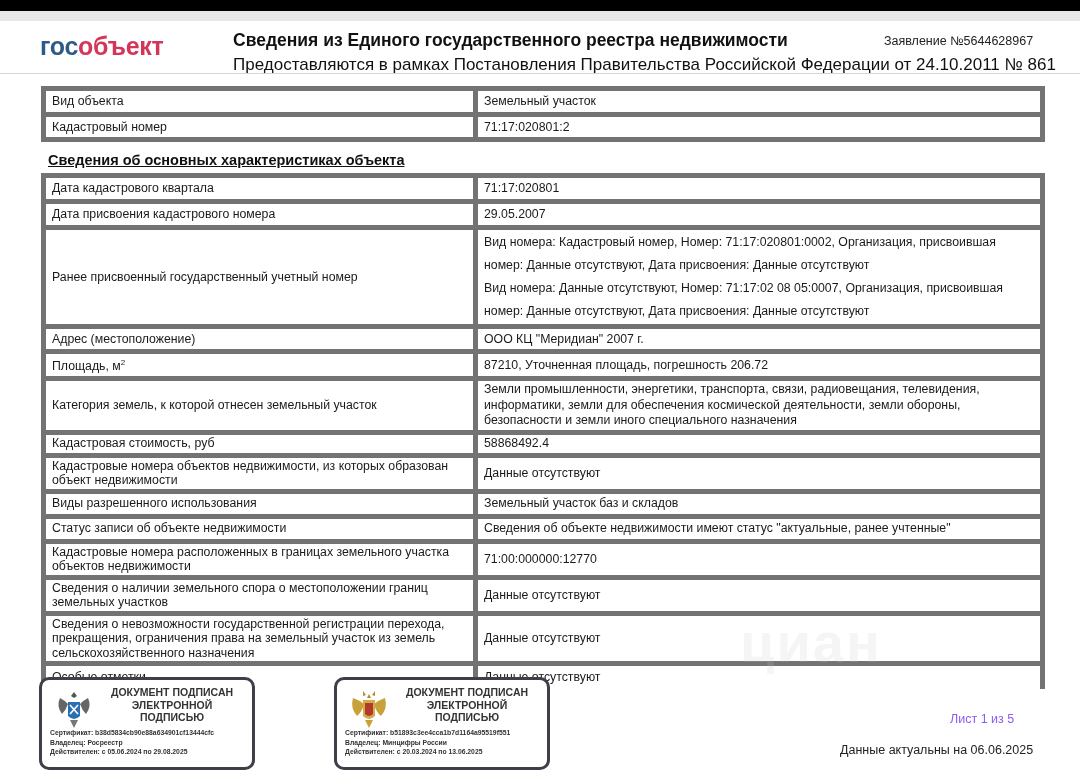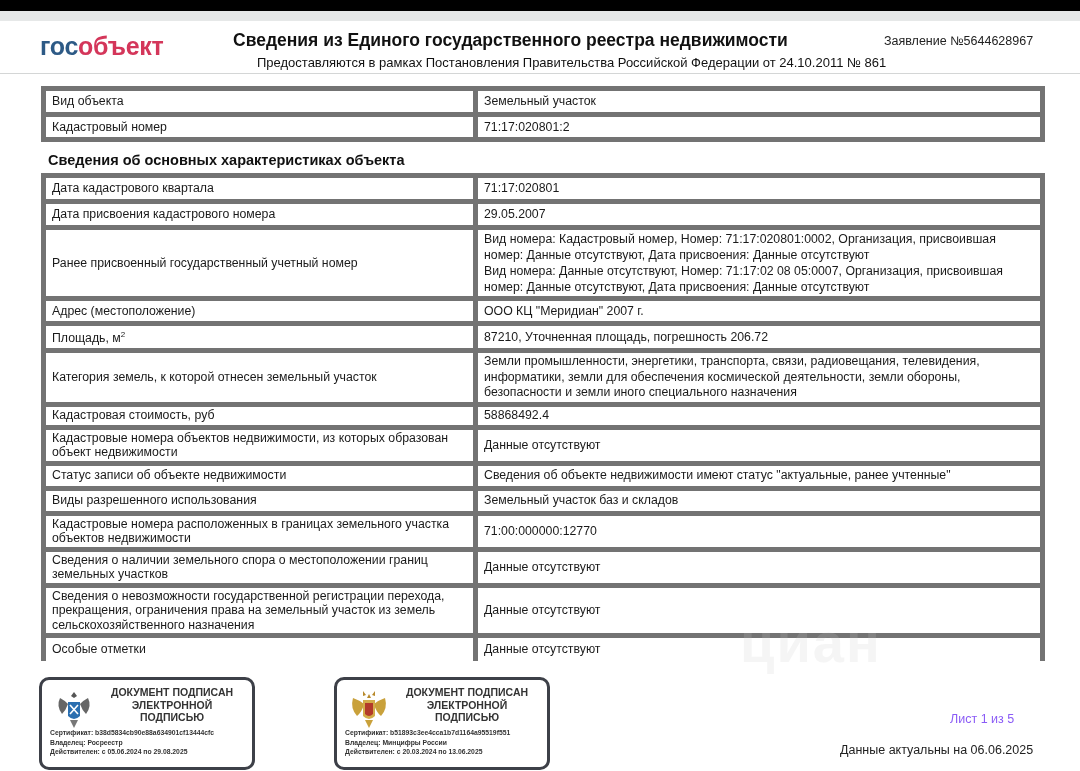--- a/index.html
+++ b/index.html
@@ -7,32 +7,32 @@
   body { font-family: "Liberation Sans", "DejaVu Sans", sans-serif; color: #1a1a1a; position: relative; }
 
   .topbar { position: absolute; left: 0; top: 0; width: 1080px; height: 11px; background: #000; }
   .topstrip { position: absolute; left: 0; top: 11px; width: 1080px; height: 10px; background: #e6e8e8; }
 
   .header { position: absolute; left: 0; top: 21px; width: 1080px; height: 53px; border-bottom: 1px solid #d4d6d6; }
   .logo { position: absolute; left: 40px; top: 11px; font-size: 25px; font-weight: bold; letter-spacing: -0.3px; }
   .logo .gos { color: #0d4cd3; color: #2d5a86; }
   .logo .uslugi { color: #e3344d; color: #d4365a; }
   .doc-title { position: absolute; left: 233px; top: 9px; font-size: 17.5px; font-weight: bold; color: #111; }
-  .doc-subtitle { position: absolute; left: 233px; top: 34px; font-size: 13px; color: #111; margin-left: 24px; }
+  .doc-subtitle { position: absolute; left: 233px; top: 34px; font-size: 17px; color: #111; }
   .app-number { position: absolute; left: 884px; top: 13px; font-size: 12.5px; color: #222; }
 
   table.grid { position: absolute; left: 41px; border-collapse: collapse; width: 999px; table-layout: fixed; }
   table.grid td { border: 5px solid #737373; font-size: 12.3px; padding: 1px 6px; vertical-align: middle; line-height: 14.5px; color: #1a1a1a; }
   table.grid td.lbl { width: 432px; }
   table.grid td.val { width: 567px; }
 
   #tbl1 { top: 86px; }
   #tbl1 tr { height: 25.5px; }
 
-  .section-title { position: absolute; left: 48px; top: 152px; font-size: 14.5px; font-weight: bold; color: #111; }
+  .section-title { position: absolute; left: 48px; top: 152px; font-size: 14.5px; font-weight: bold; color: #111; text-decoration: underline; }
 
   #tbl2 { top: 173px; }
 
   .watermark-cian { position: absolute; left: 740px; top: 610px; font-size: 56px; color: rgba(200,200,200,0.18); font-weight: bold; letter-spacing: 2px; }
   .watermark-avito { position: absolute; left: 985px; top: 770px; font-size: 26px; color: rgba(180,180,180,0.35); font-weight: normal; }
 
   .stamp { position: absolute; top: 677px; width: 216px; height: 93px; border: 3px solid #3d4048; border-radius: 10px; background: #fff; }
   .stamp .emblem { position: absolute; left: 12px; top: 8px; width: 40px; height: 42px; }
   .stamp .stamp-title { position: absolute; left: 56px; top: 6px; width: 148px; text-align: center; font-size: 10.5px; font-weight: bold; color: #333; line-height: 12.5px; }
   .stamp .cert { position: absolute; left: 8px; top: 48px; font-size: 6.8px; color: #333; line-height: 9.5px; font-weight: bold; white-space: nowrap; }
@@ -77,21 +77,21 @@
       <tr style="height:26px">
     <td class="lbl">Дата кадастрового квартала</td>
     <td class="val">71:17:020801</td>
   </tr>
   <tr style="height:26px">
     <td class="lbl">Дата присвоения кадастрового номера</td>
     <td class="val">29.05.2007</td>
   </tr>
   <tr style="height:62px">
     <td class="lbl">Ранее присвоенный государственный учетный номер</td>
-    <td class="val" style="line-height:16px">
+    <td class="val" style="line-height:23px">
       <div>Вид номера: Кадастровый номер, Номер: 71:17:020801:0002, Организация, присвоившая номер: Данные отсутствуют, Дата присвоения: Данные отсутствуют</div>
       <div>Вид номера: Данные отсутствуют, Номер: 71:17:02 08 05:0007, Организация, присвоившая номер: Данные отсутствуют, Дата присвоения: Данные отсутствуют</div>
     </td>
   </tr>
   <tr style="height:25px">
     <td class="lbl">Адрес (местоположение)</td>
     <td class="val">ООО КЦ "Меридиан" 2007 г.</td>
   </tr>
   <tr style="height:27px">
     <td class="lbl"><span>Площадь, м</span><sup style="font-size:8px">2</sup></td>
@@ -103,26 +103,26 @@
   </tr>
   <tr style="height:23px">
     <td class="lbl">Кадастровая стоимость, руб</td>
     <td class="val">58868492.4</td>
   </tr>
   <tr style="height:32px">
     <td class="lbl">Кадастровые номера объектов недвижимости, из которых образован объект недвижимости</td>
     <td class="val">Данные отсутствуют</td>
   </tr>
   <tr style="height:25px">
+    <td class="lbl">Виды разрешенного использования</td>
+    <td class="val">Земельный участок баз и складов</td>
+  </tr>
+  <tr style="height:25px">
     <td class="lbl">Статус записи об объекте недвижимости</td>
     <td class="val">Сведения об объекте недвижимости имеют статус "актуальные, ранее учтенные"</td>
-  </tr>
-  <tr style="height:25px">
-    <td class="lbl">Виды разрешенного использования</td>
-    <td class="val">Земельный участок баз и складов</td>
   </tr>
   <tr style="height:32px">
     <td class="lbl">Кадастровые номера расположенных в границах земельного участка объектов недвижимости</td>
     <td class="val">71:00:000000:12770</td>
   </tr>
   <tr style="height:33px">
     <td class="lbl">Сведения о наличии земельного спора о местоположении границ земельных участков</td>
     <td class="val">Данные отсутствуют</td>
   </tr>
   <tr style="height:46px">

